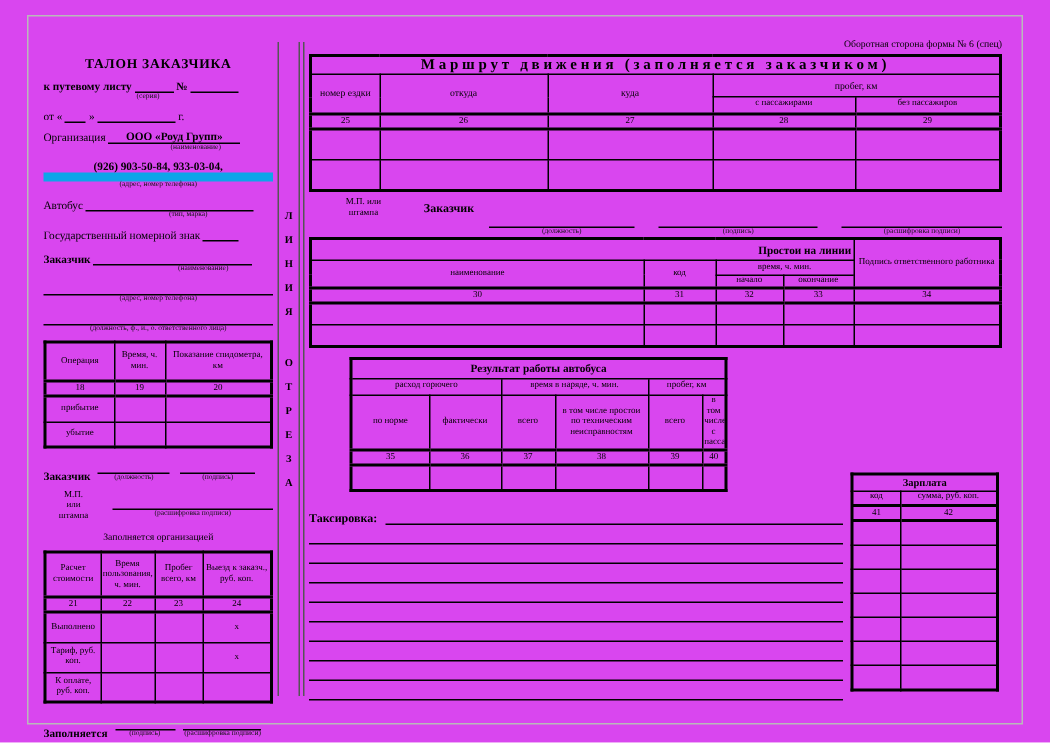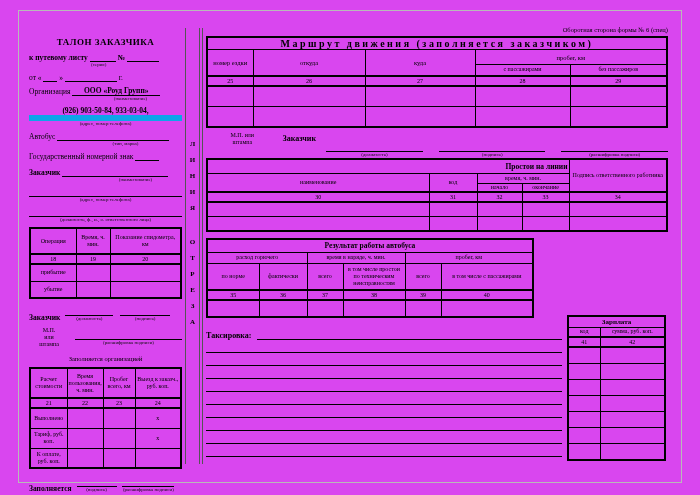--- a/index.html
+++ b/index.html
@@ -48,21 +48,21 @@
   .route td.hdr { font-size:6.5px; }
   .route tr.erow td { height:19px; }
 
   .custline { display:flex; align-items:flex-start; margin:4px 0 4px 0; height:22px; }
   .mp2 { width:46px; font-size:6px; line-height:7px; text-align:center; margin-left:14px; }
 
   .idle { width:100%; }
   .idle .title { font-size:7.5px; font-weight:bold; height:13px; }
   .idle tr.erow td { height:13px; }
 
-  .result { width:328px; margin-top:6px; }
+  .result { width:252px; margin-top:6px;margin-left:27px; }
   .result .title { font-size:7.5px; font-weight:bold; height:12px; }
   .result tr.erow td { height:15px; }
 
   .tax-block { position:relative; margin-top:9px; width:356px; }
   .tax-label { font-size:8px; font-weight:bold; display:inline-block; }
   .tax-line { border-bottom:1px solid #000; height:12px; }
   .tax-first { display:flex; align-items:flex-end; }
   .tax-first .tax-line { flex:1; margin-left:6px; }
 
   .salary { position:absolute; right:2px; top:289px; width:99px; }

